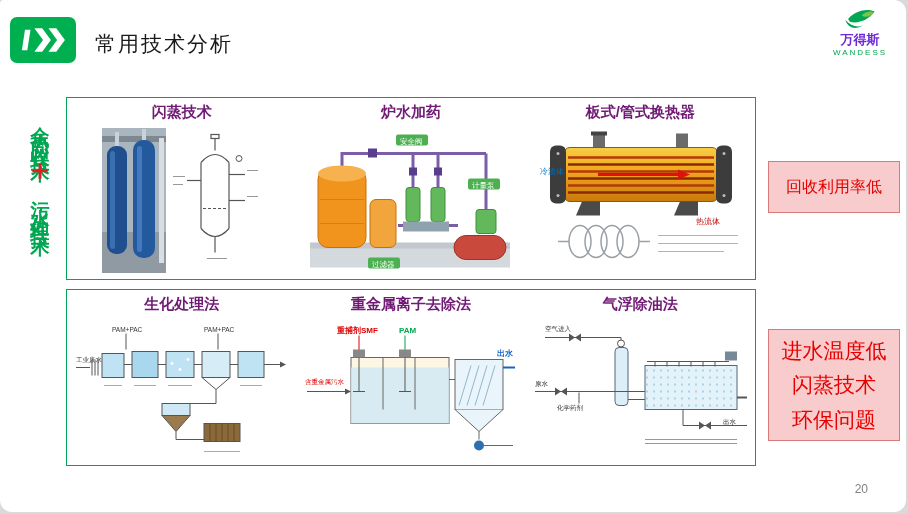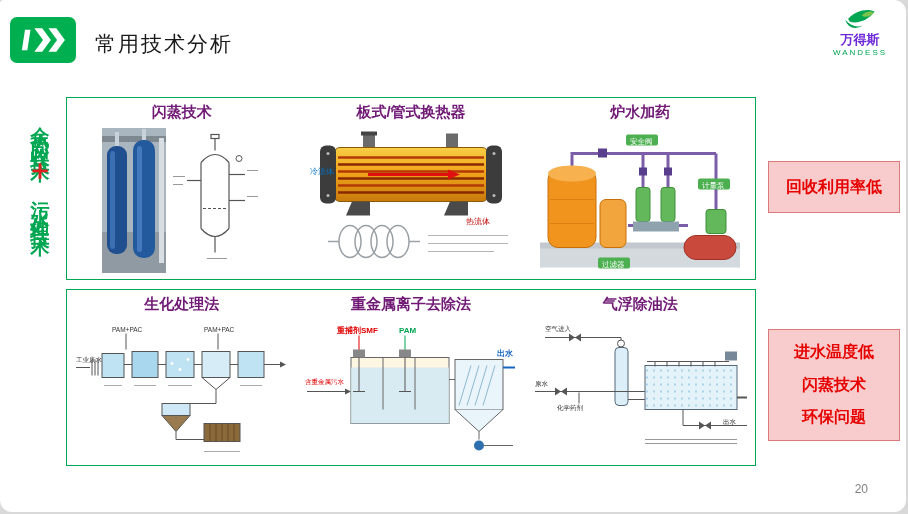--- a/index.html
+++ b/index.html
@@ -13,23 +13,23 @@
   .logo-en{color:#00A651;font-size:8px;letter-spacing:2px;font-weight:400}
   .left-rail{position:absolute;left:20px;top:112px;width:40px;display:flex;flex-direction:column;align-items:center}
   .rail-text{writing-mode:vertical-rl;text-orientation:upright;color:#00A651;font-size:19px;font-weight:700;letter-spacing:7px}
   .rail-plus{color:#E02020;font-size:28px;font-weight:700;line-height:1;margin:2px 0}
   .tech-box{position:absolute;left:66px;width:690px;border:1.5px solid #00A651;background:#fff;display:flex}
   #top-box{top:97px;height:183px}
   #bottom-box{top:289px;height:177px}
   .cell{flex:1;display:flex;flex-direction:column;align-items:center;padding-top:5px;overflow:hidden}
   .cell-title{color:#701a75;font-size:15px;font-weight:700;line-height:1.2}
   .cell-body{flex:1;display:flex;align-items:center;justify-content:center;gap:3px}
-  .callout{position:absolute;left:768px;width:132px;background:#F8CCCC;border:1px solid #D97979;color:#E60000;font-weight:700;display:flex;flex-direction:column;align-items:center;justify-content:center;text-align:center}
+  .callout{position:absolute;left:768px;width:132px;background:#F8CCCC;border:1px solid #D97979;color:#E60000;font-weight:400;display:flex;flex-direction:column;align-items:center;justify-content:center;text-align:center}
   #callout-1{top:161px;height:52px;font-size:16px}
-  #callout-2{top:329px;height:112px;font-size:16px;justify-content:space-evenly}
+  #callout-2{top:329px;height:112px;font-size:21px;justify-content:space-evenly}
   .page-number{position:absolute;right:38px;bottom:16px;color:#808080;font-size:12px}
   svg text{font-family:"Liberation Sans","DejaVu Sans",sans-serif}
 </style>
 </head>
 <body>
 
 <div class="slide">
 
   <div class="chevron-badge">
     <svg width="54" height="36" viewBox="0 0 66 46">
@@ -89,20 +89,57 @@
             <line x1="34" y1="78" x2="58" y2="78" stroke-dasharray="3 2"></line>
           </g>
           <circle cx="70" cy="28" r="3" fill="none" stroke="#555"></circle>
           <g stroke="#999" stroke-width="1">
             <line x1="4" y1="46" x2="16" y2="46"></line>
             <line x1="4" y1="54" x2="14" y2="54"></line>
             <line x1="78" y1="40" x2="89" y2="40"></line>
             <line x1="78" y1="66" x2="89" y2="66"></line>
             <line x1="38" y1="128" x2="58" y2="128"></line>
           </g>
+        </svg>
+      </div>
+    </div>
+
+    <div class="cell">
+      <div class="cell-title">炉水加药</div>
+      <div class="cell-body">
+        <svg width="205" height="148" viewBox="0 0 205 145">
+          <rect width="205" height="145" fill="#fff"></rect>
+          <rect x="2" y="120" width="200" height="20" fill="#d4d9dd"></rect>
+          <rect x="2" y="115" width="200" height="6" fill="#c2c8cd"></rect>
+          <g stroke="#7B5EA7" stroke-width="3" fill="none">
+            <path d="M34 42 V26 H178"></path>
+            <path d="M105 26 V60"></path>
+            <path d="M130 26 V60"></path>
+            <path d="M178 26 V82"></path>
+            <path d="M90 98 H150"></path>
+          </g>
+          <rect x="10" y="42" width="48" height="78" rx="10" fill="#F0941E" stroke="#C76F06"></rect>
+          <ellipse cx="34" cy="46" rx="24" ry="8" fill="#F7B14E"></ellipse>
+          <line x1="12" y1="72" x2="56" y2="72" stroke="#D97F10"></line>
+          <line x1="12" y1="96" x2="56" y2="96" stroke="#D97F10"></line>
+          <rect x="62" y="72" width="26" height="48" rx="6" fill="#F2A53C" stroke="#C76F06"></rect>
+          <rect x="60" y="21" width="9" height="9" fill="#5A3E8E"></rect>
+          <rect x="101" y="40" width="8" height="8" fill="#5A3E8E"></rect>
+          <rect x="126" y="40" width="8" height="8" fill="#5A3E8E"></rect>
+          <rect x="98" y="60" width="14" height="34" rx="3" fill="#63B85C" stroke="#3F8F3A"></rect>
+          <rect x="123" y="60" width="14" height="34" rx="3" fill="#63B85C" stroke="#3F8F3A"></rect>
+          <rect x="95" y="94" width="46" height="10" fill="#8FA3AE"></rect>
+          <rect x="168" y="82" width="20" height="24" rx="3" fill="#63B85C" stroke="#3F8F3A"></rect>
+          <rect x="146" y="108" width="52" height="24" rx="12" fill="#C94A3D" stroke="#9E3227"></rect>
+          <rect x="88" y="7" width="32" height="11" rx="2" fill="#4CAF50"></rect>
+          <text x="92" y="16" font-size="7.5" fill="#fff">安全阀</text>
+          <rect x="160" y="51" width="32" height="11" rx="2" fill="#4CAF50"></rect>
+          <text x="164" y="60" font-size="7.5" fill="#fff">计量泵</text>
+          <rect x="60" y="130" width="32" height="11" rx="2" fill="#4CAF50"></rect>
+          <text x="64" y="139" font-size="7.5" fill="#fff">过滤器</text>
         </svg>
       </div>
     </div>
 
     <div class="cell">
       <div class="cell-title">板式/管式换热器</div>
       <div class="cell-body">
         <svg width="205" height="148" viewBox="0 0 205 145">
           <rect width="205" height="145" fill="#fff"></rect>
           <defs>
@@ -142,57 +179,20 @@
             <ellipse cx="74" cy="114" rx="11" ry="16"></ellipse>
             <ellipse cx="90" cy="114" rx="11" ry="16"></ellipse>
             <line x1="20" y1="114" x2="31" y2="114"></line>
             <line x1="101" y1="114" x2="112" y2="114"></line>
           </g>
           <g stroke="#b5b5b5" stroke-width="1">
             <line x1="120" y1="108" x2="200" y2="108"></line>
             <line x1="120" y1="116" x2="200" y2="116"></line>
             <line x1="120" y1="124" x2="186" y2="124"></line>
           </g>
-        </svg>
-      </div>
-    </div>
-
-    <div class="cell">
-      <div class="cell-title">炉水加药</div>
-      <div class="cell-body">
-        <svg width="205" height="148" viewBox="0 0 205 145">
-          <rect width="205" height="145" fill="#fff"></rect>
-          <rect x="2" y="120" width="200" height="20" fill="#d4d9dd"></rect>
-          <rect x="2" y="115" width="200" height="6" fill="#c2c8cd"></rect>
-          <g stroke="#7B5EA7" stroke-width="3" fill="none">
-            <path d="M34 42 V26 H178"></path>
-            <path d="M105 26 V60"></path>
-            <path d="M130 26 V60"></path>
-            <path d="M178 26 V82"></path>
-            <path d="M90 98 H150"></path>
-          </g>
-          <rect x="10" y="42" width="48" height="78" rx="10" fill="#F0941E" stroke="#C76F06"></rect>
-          <ellipse cx="34" cy="46" rx="24" ry="8" fill="#F7B14E"></ellipse>
-          <line x1="12" y1="72" x2="56" y2="72" stroke="#D97F10"></line>
-          <line x1="12" y1="96" x2="56" y2="96" stroke="#D97F10"></line>
-          <rect x="62" y="72" width="26" height="48" rx="6" fill="#F2A53C" stroke="#C76F06"></rect>
-          <rect x="60" y="21" width="9" height="9" fill="#5A3E8E"></rect>
-          <rect x="101" y="40" width="8" height="8" fill="#5A3E8E"></rect>
-          <rect x="126" y="40" width="8" height="8" fill="#5A3E8E"></rect>
-          <rect x="98" y="60" width="14" height="34" rx="3" fill="#63B85C" stroke="#3F8F3A"></rect>
-          <rect x="123" y="60" width="14" height="34" rx="3" fill="#63B85C" stroke="#3F8F3A"></rect>
-          <rect x="95" y="94" width="46" height="10" fill="#8FA3AE"></rect>
-          <rect x="168" y="82" width="20" height="24" rx="3" fill="#63B85C" stroke="#3F8F3A"></rect>
-          <rect x="146" y="108" width="52" height="24" rx="12" fill="#C94A3D" stroke="#9E3227"></rect>
-          <rect x="88" y="7" width="32" height="11" rx="2" fill="#4CAF50"></rect>
-          <text x="92" y="16" font-size="7.5" fill="#fff">安全阀</text>
-          <rect x="160" y="51" width="32" height="11" rx="2" fill="#4CAF50"></rect>
-          <text x="164" y="60" font-size="7.5" fill="#fff">计量泵</text>
-          <rect x="60" y="130" width="32" height="11" rx="2" fill="#4CAF50"></rect>
-          <text x="64" y="139" font-size="7.5" fill="#fff">过滤器</text>
         </svg>
       </div>
     </div>
   </div>
 
   <div class="tech-box" id="bottom-box">
 
     <div class="cell">
       <div class="cell-title">生化处理法</div>
       <div class="cell-body">

